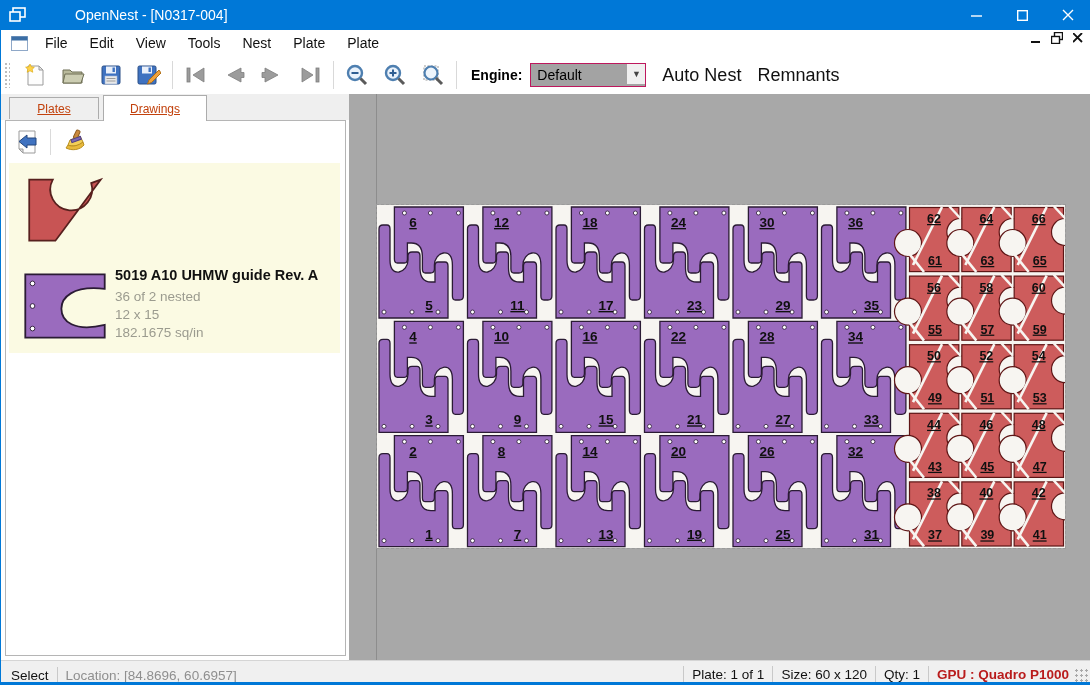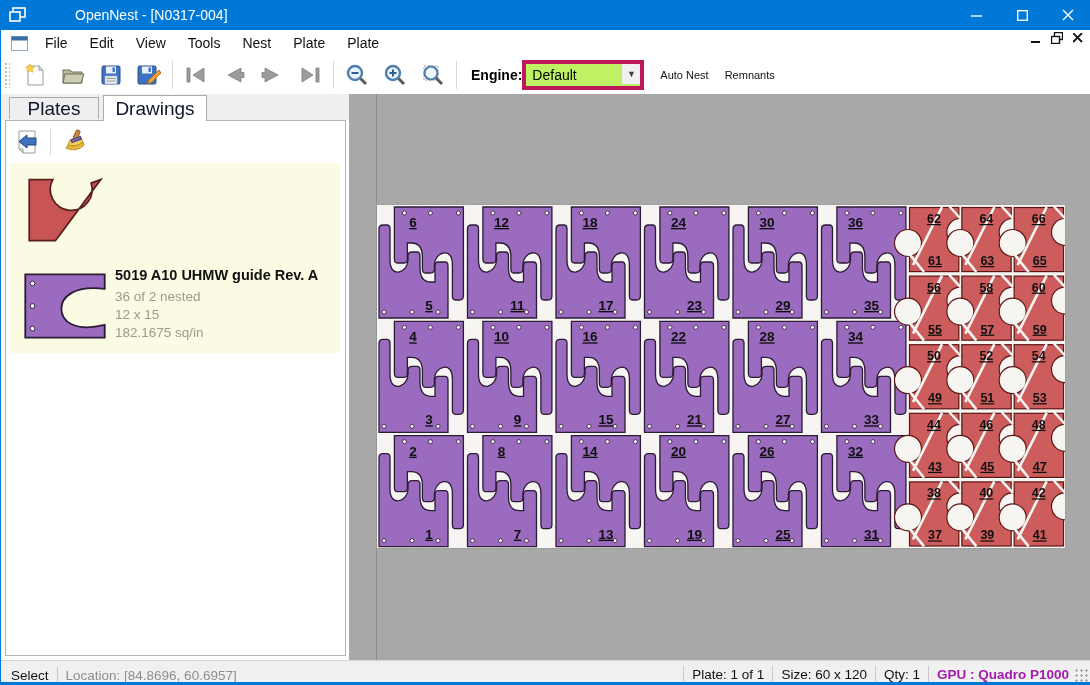--- a/index.html
+++ b/index.html
@@ -14,30 +14,30 @@
   
   #menubar{left:0;top:30px;width:1090px;height:26px;background:#fff;display:flex;align-items:center;}
   .menu-item{padding:21px 11px;font-size:14px;color:#111;}
   .mdi-btns{position:absolute;right:6px;top:32px;display:flex;gap:10px;align-items:center;color:#111;}
   
   #toolbar{left:0;top:56px;width:1090px;height:38px;background:#fff;display:flex;align-items:center;border-bottom:1px solid #E4E4E4;}
   .grip{width:6px;height:26px;margin-left:3px;margin-right:6px;
     background-image:radial-gradient(#BDBDBD 1px, transparent 1.2px);background-size:4px 4px;}
   .tbtn{width:38px;height:32px;display:flex;align-items:center;justify-content:center;}
   .tsep{width:1px;height:28px;background:#D9D9D9;margin:0 4px;}
-  .engine-label{font-weight:bold;font-size:14px;margin:0 0 0 10px;}
-  .engine-box{width:108px;height:22px;border:4px solid #be185d;background:#bef264;font-size:14px;
+  .engine-label{font-weight:bold;font-size:14px;margin:0 8px 0 10px;}
+  .engine-box{width:108px;height:22px;border:1px solid #be185d;background:#a3a3a3;font-size:14px;
     display:flex;align-items:center;padding-left:6px;position:relative;}
   .engine-arrow{position:absolute;right:0;top:0;width:18px;height:20px;background:#F0F0F0;
     display:flex;align-items:center;justify-content:center;font-size:9px;color:#444;}
-  .flat-btn{font-size:11px;color:#111;padding:4px 8px;text-align:right;}
+  .flat-btn{font-size:18px;color:#111;padding:4px 8px;text-align:right;}
   
   #tabstrip{left:0;top:94px;width:348px;height:26px;background:#EFEFEF;}
   .tab{position:absolute;top:3px;height:22px;display:flex;align-items:center;justify-content:center;
-    font-size:19px;color:#0f172a;background:#EFEFEF;border:1px solid #ACACAC;border-bottom:none;box-sizing:border-box;}
+    font-size:12px;color:#c2410c;background:#EFEFEF;border:1px solid #ACACAC;border-bottom:none;box-sizing:border-box;text-decoration:underline;}
   .tab.active{background:#fff;top:1px;height:26px;z-index:2;}
   #sidepanel{left:4px;top:120px;width:341px;height:536px;background:#fff;border:1px solid #B5B5B5;box-sizing:border-box;}
   .side-toolbar{position:absolute;left:4px;top:4px;height:34px;display:flex;align-items:center;}
   .sep-v{width:1px;height:26px;background:#DADADA;margin:0 6px;}
   #drawlist{position:absolute;left:3px;top:42px;width:331px;}
   .draw-item{background:#FBFAE3;display:flex;padding:8px 4px 10px 6px;}
   .thumb{width:100px;display:flex;align-items:flex-start;justify-content:center;padding-top:4px;}
   .dmeta{flex:1;}
   .dtitle{font-weight:bold;font-size:14.5px;color:#111;margin:2px 0 6px 0;}
   .dline{font-size:13.5px;color:#9B9B8F;margin:3px 0;}
@@ -670,18 +670,18 @@
     <div class="st-sep"></div>
     <span class="st-loc">Location: [84.8696, 60.6957]</span>
     <div class="st-right">
       <div class="st-sep"></div>
       <span>Plate: 1 of 1</span>
       <div class="st-sep"></div>
       <span>Size: 60 x 120</span>
       <div class="st-sep"></div>
       <span>Qty: 1</span>
       <div class="st-sep"></div>
-      <span class="st-gpu" id="gpu-text" style="color: #a21caf;">GPU : Quadro P1000</span>
+      <span class="st-gpu" id="gpu-text" style="color: #b91c1c;">GPU : Quadro P1000</span>
       <div class="grip-corner"></div>
     </div>
   </div>
   <div id="bottomline" class="abs"></div>
 </div>
 
 </body></html>

